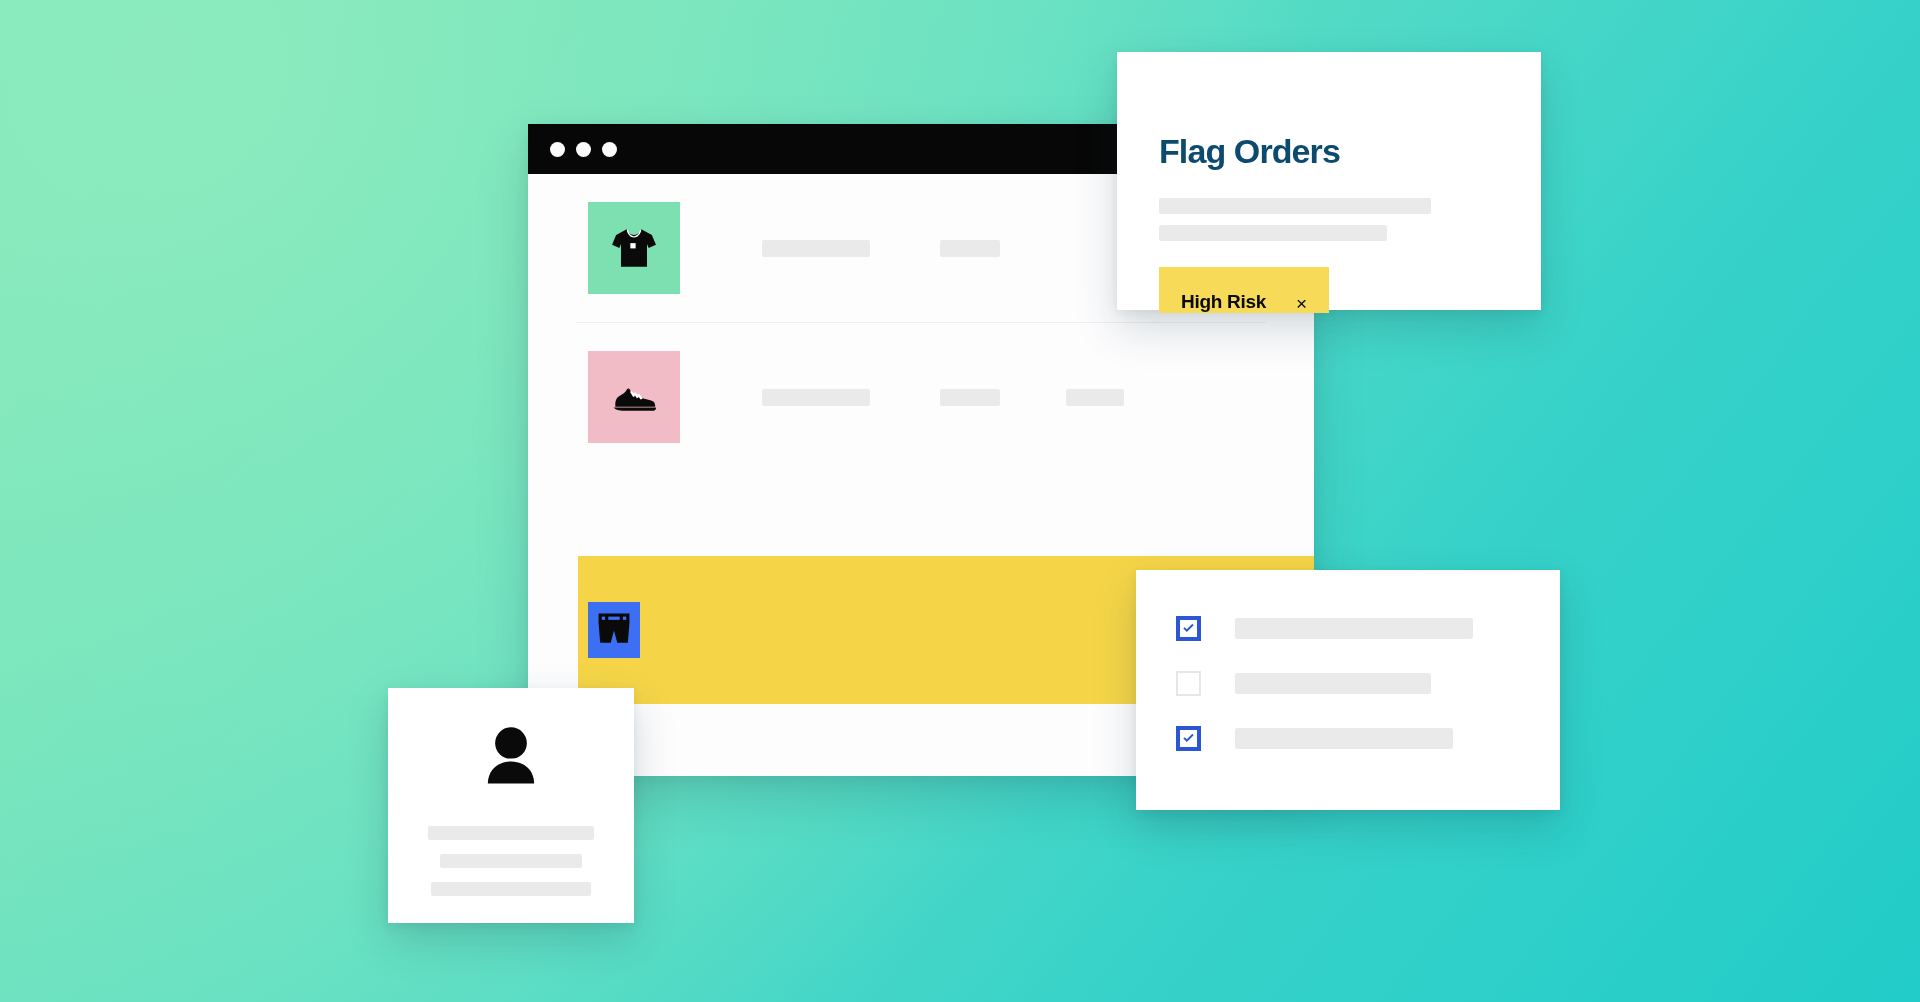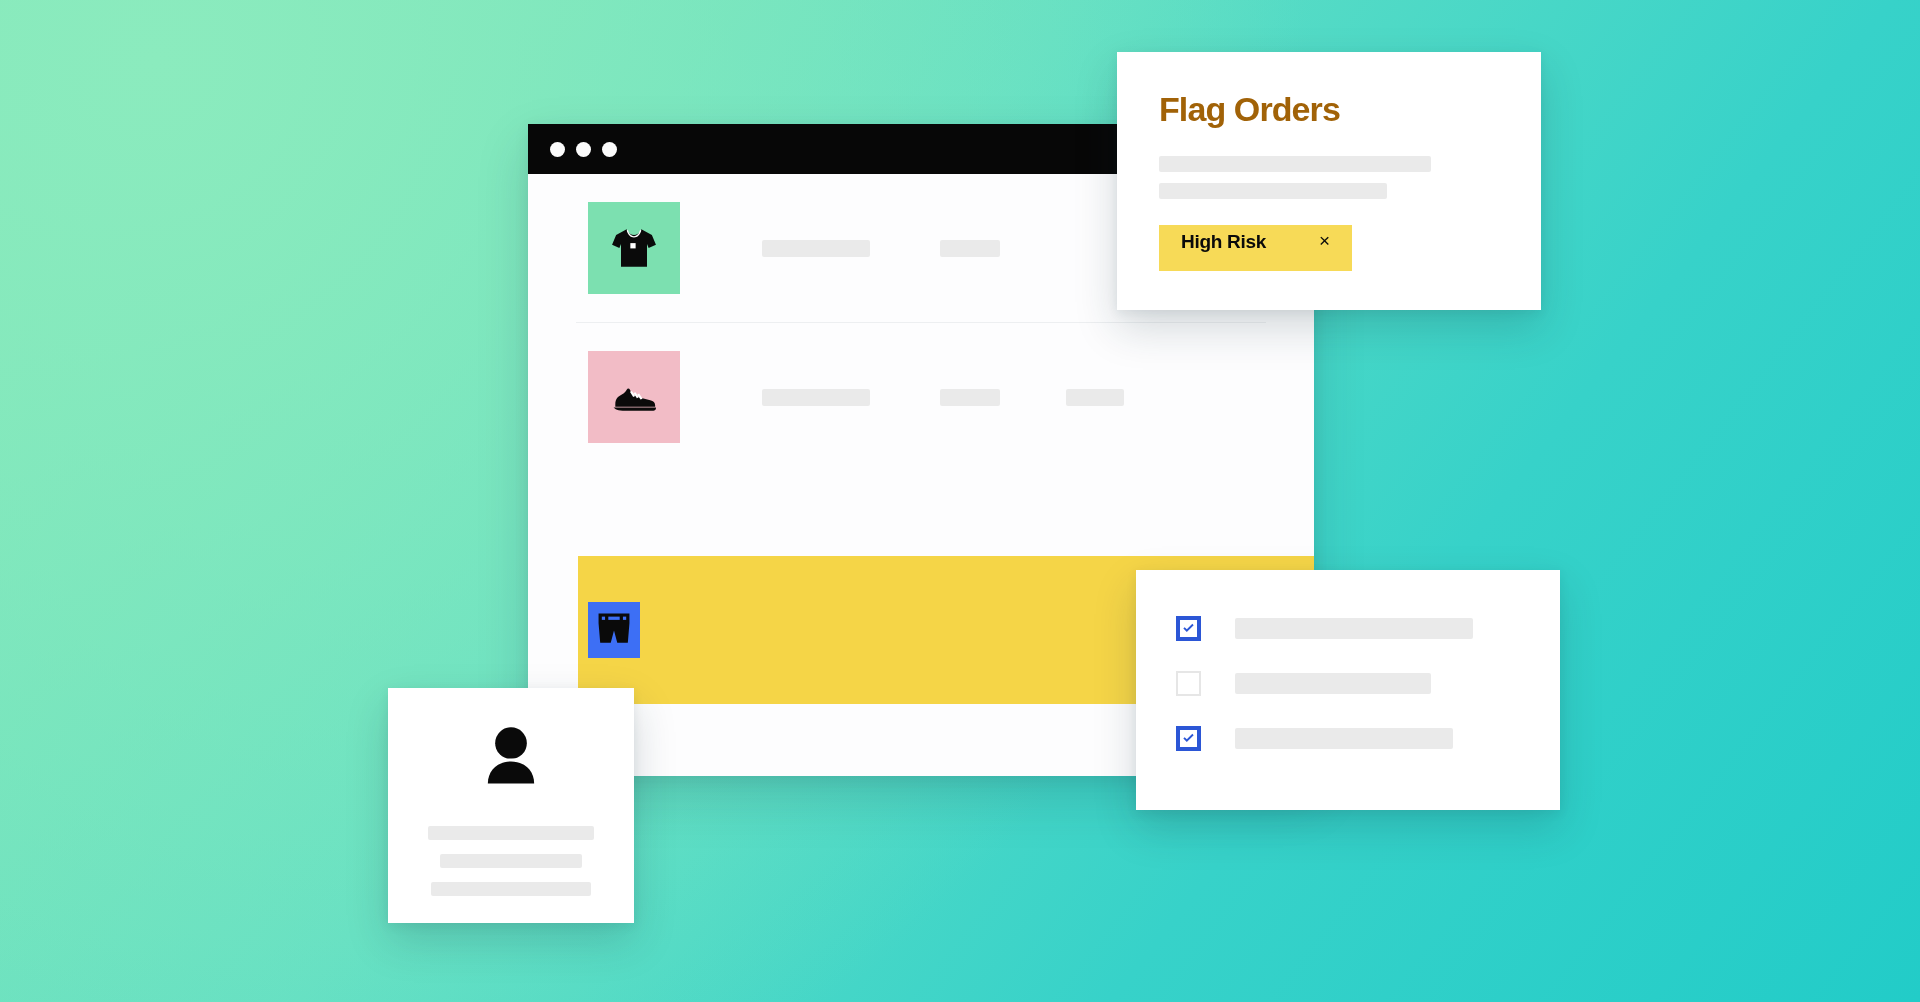--- a/index.html
+++ b/index.html
@@ -66,29 +66,28 @@
   .card-flag{
     position:absolute;
     left:1117px; top:52px;
     width:424px; height:258px;
     background:#FFFFFF;
     box-shadow:0 18px 40px rgba(20,50,60,.18), 0 3px 10px rgba(20,50,60,.08);
     padding:38px 42px;
   }
   .card-flag h1{
     font-size:34px; font-weight:bold; letter-spacing:-.9px;
-    color:#a16207; margin-bottom:27px;
+    color:#0c4a6e; margin-bottom:27px;margin-top:42px;
   }
   .badge{
-    display:inline-flex; align-items:flex-start;
+    display:inline-flex; align-items:flex-end;
     background:#F7DA57;
-    height:46px; padding:6px 22px; margin-top:26px;
+    height:46px; padding:0 22px; margin-top:26px;
     font-size:19px; font-weight:bold; color:#0A0A0A;
     letter-spacing:-.3px;
-    gap:23px;
   }
   .badge .x{ margin-left:30px; font-size:19px; font-weight:normal; line-height:1; }
 
   
   .card-check{
     position:absolute;
     left:1136px; top:570px;
     width:424px; height:240px;
     background:#FFFFFF;
     box-shadow:0 18px 40px rgba(20,50,60,.18), 0 3px 10px rgba(20,50,60,.08);

